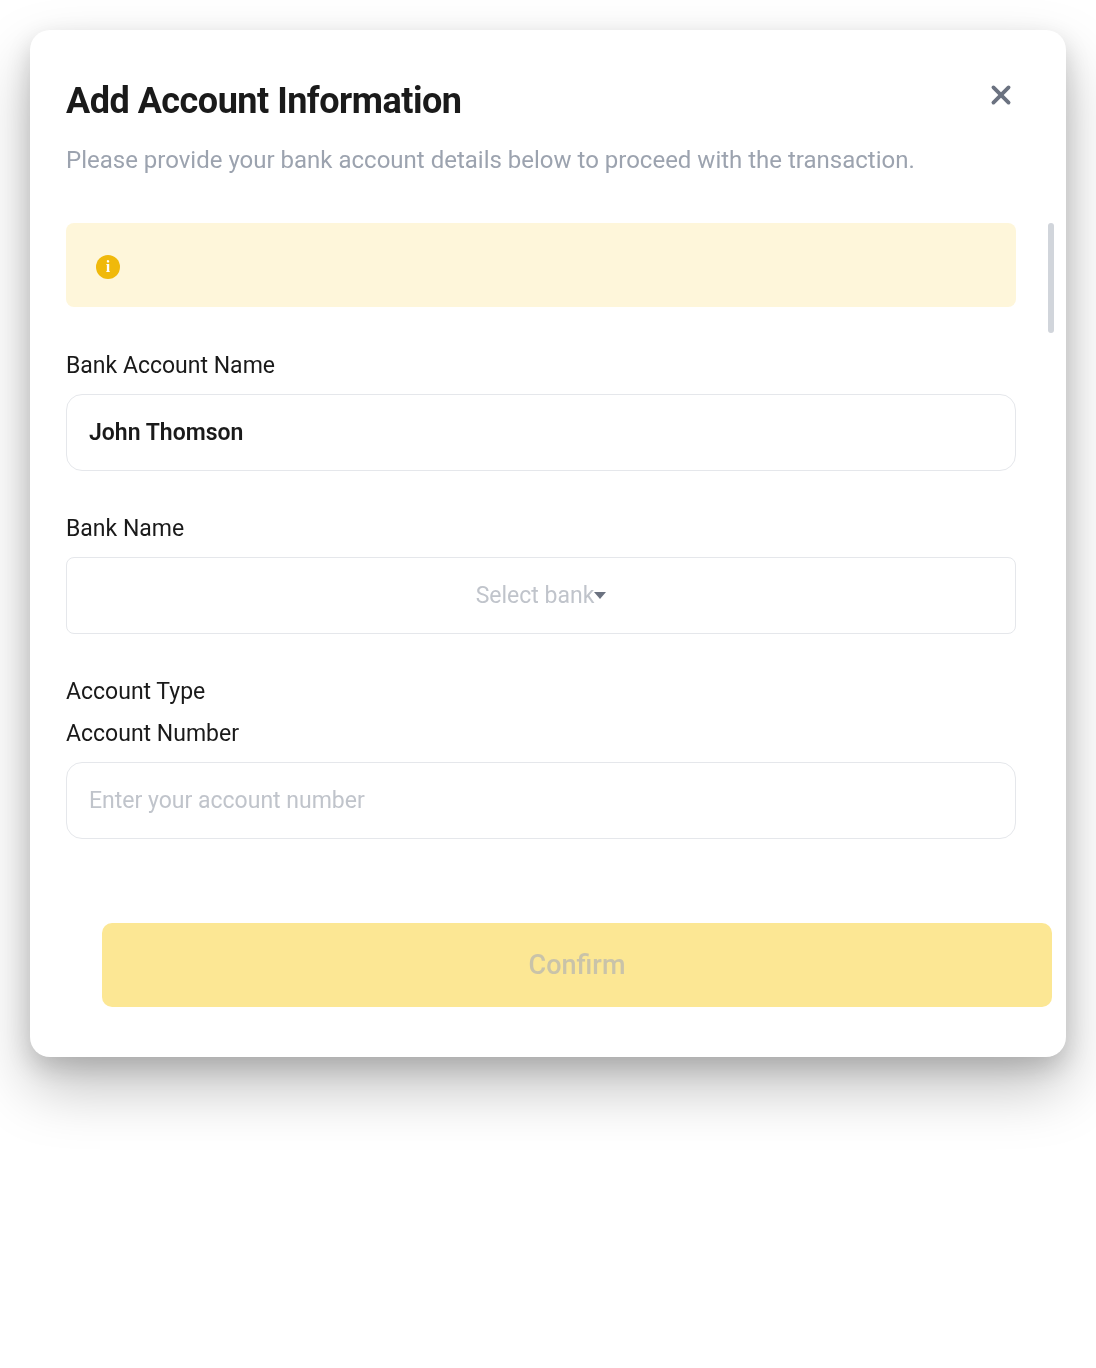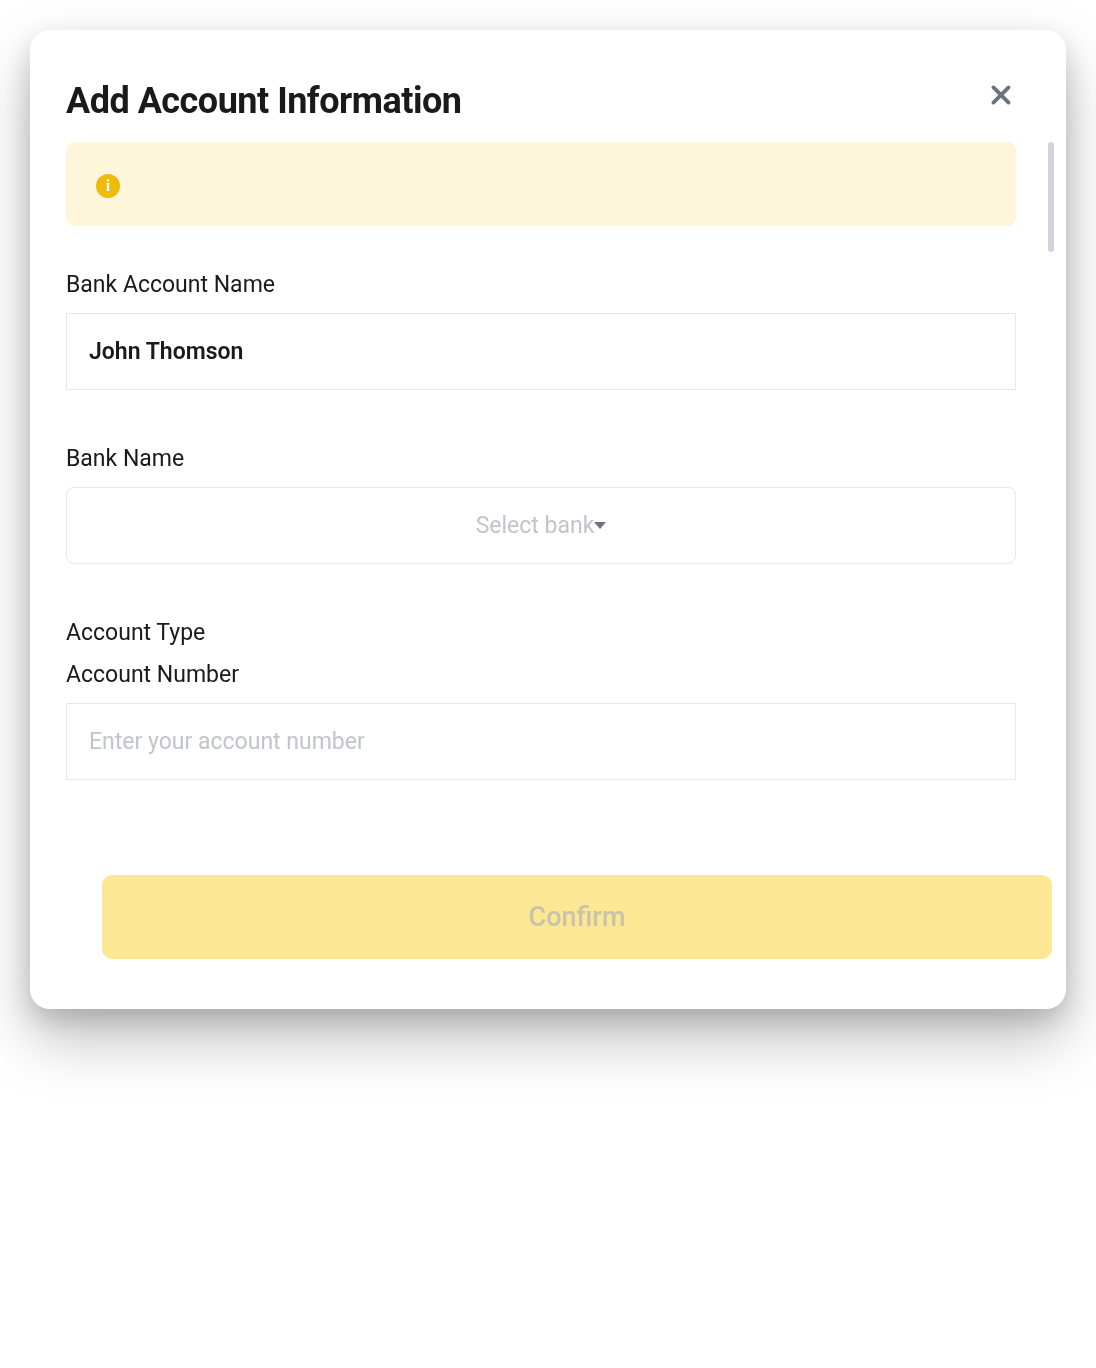--- a/index.html
+++ b/index.html
@@ -101,32 +101,32 @@
     }
     .warning-text {
       font-size: 24px;
       color: #1a1a1a;
       line-height: 1.5;
     }
     .warning-text .bold {
       font-weight: 700;
     }
     .form-group {
-      margin-bottom: 55px;
+      margin-bottom: 44px;
     }
     .form-label {
       font-size: 23px;
       color: #1a1a1a;
       margin-bottom: 15px;
       display: block;
     }
     .form-input {
       width: 100%;
       border: 1px solid #e5e7eb;
-      border-radius: 0;
+      border-radius: 16px;
       padding: 24px 22px;
       font-size: 23px;
       font-weight: 600;
       color: #1a1a1a;
       outline: none;
       font-family: inherit;
     }
     .form-input::placeholder {
       color: #c0c4cb;
       font-weight: 400;
@@ -176,20 +176,21 @@
 <div class="modal">
   <div class="modal-header">
     <h1 class="modal-title">Add Account Information</h1>
     <button class="close-btn">
       <svg viewBox="0 0 24 24" fill="none" stroke="currentColor" stroke-width="3.5" stroke-linecap="round">
         <line x1="5" y1="5" x2="19" y2="19"></line>
         <line x1="19" y1="5" x2="5" y2="19"></line>
       </svg>
     </button>
   </div>
+  <p class="modal-subtitle">Please provide your bank account details below to proceed with the transaction.</p>
 
   <div class="scroll-area">
     <div class="scrollbar-track"></div>
 
     <div class="warning-box">
       <div class="warning-icon">
         <span>i</span>
       </div>
     </div>
 

